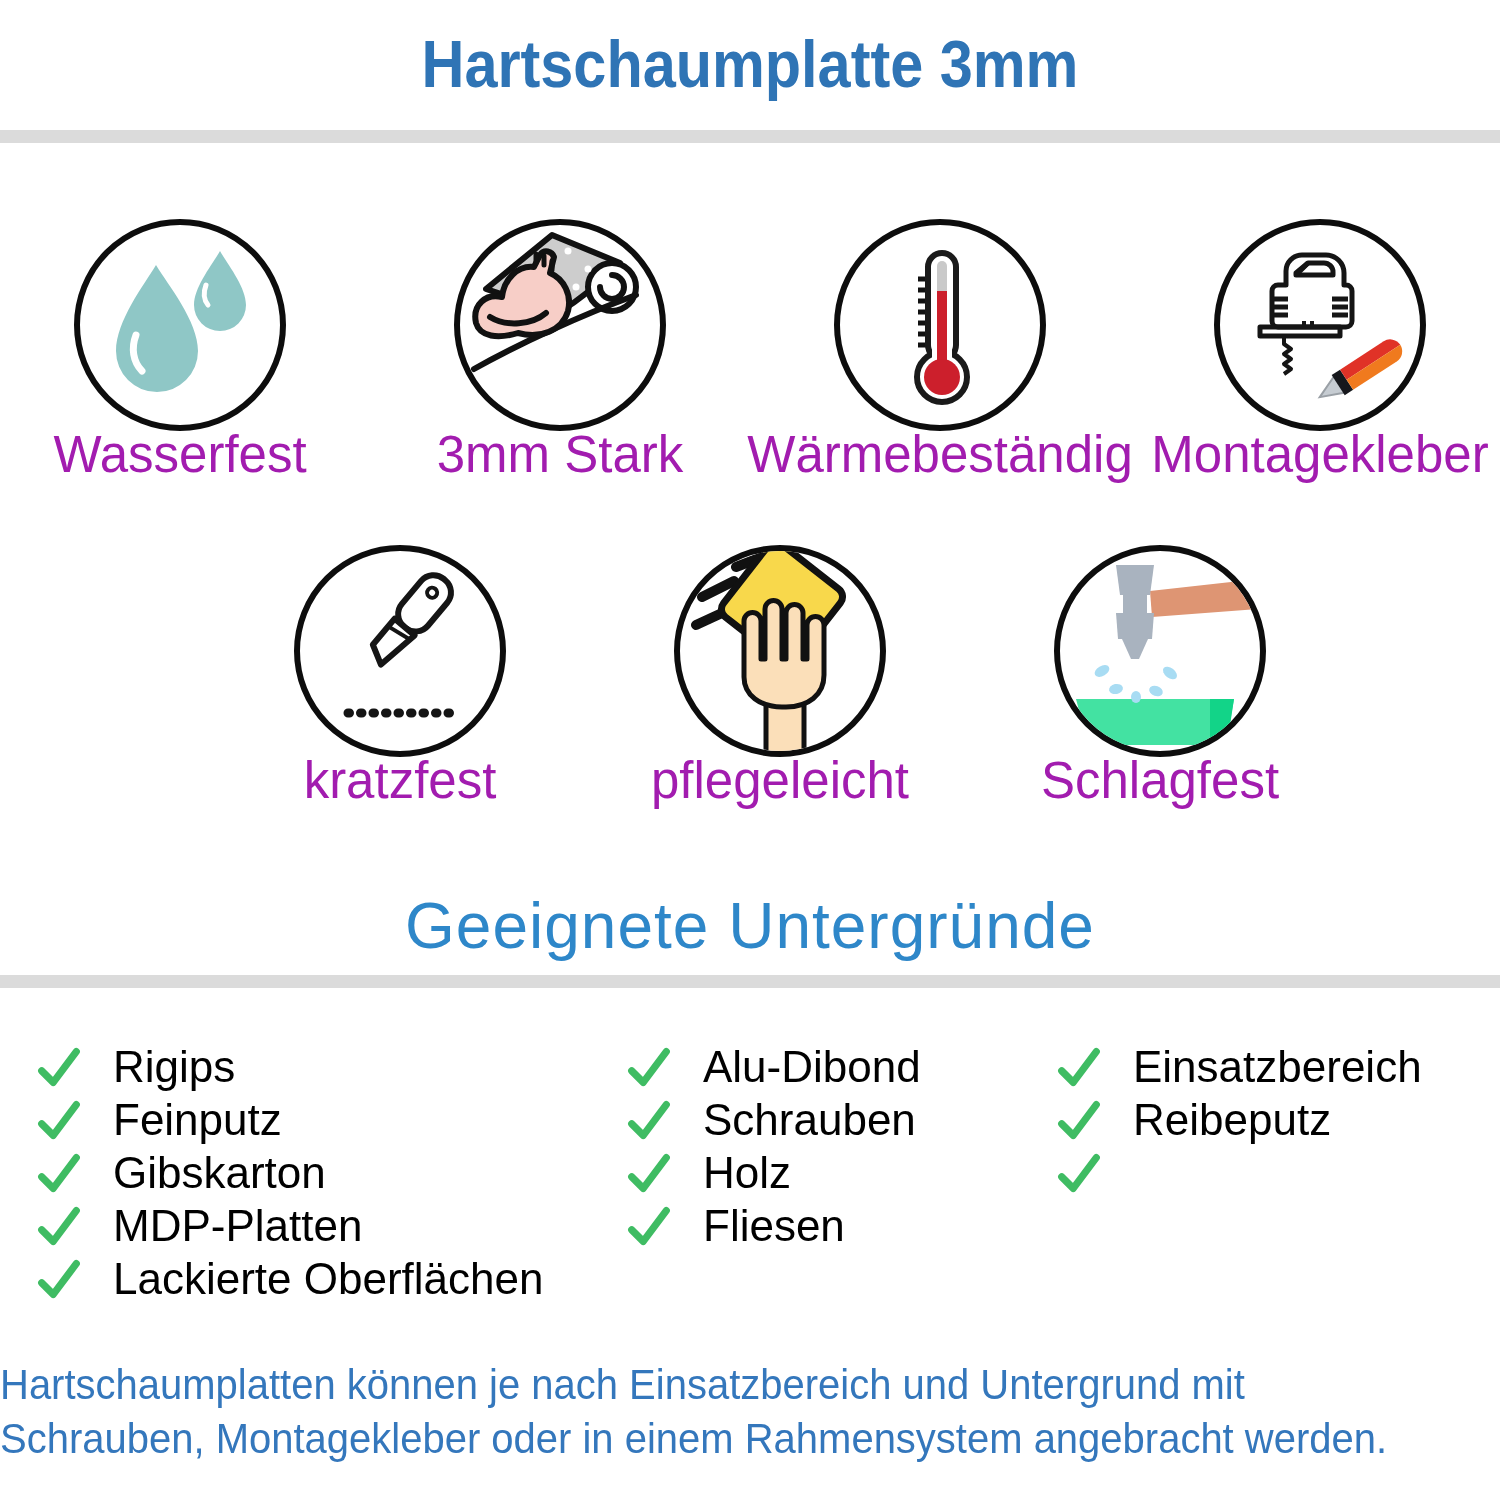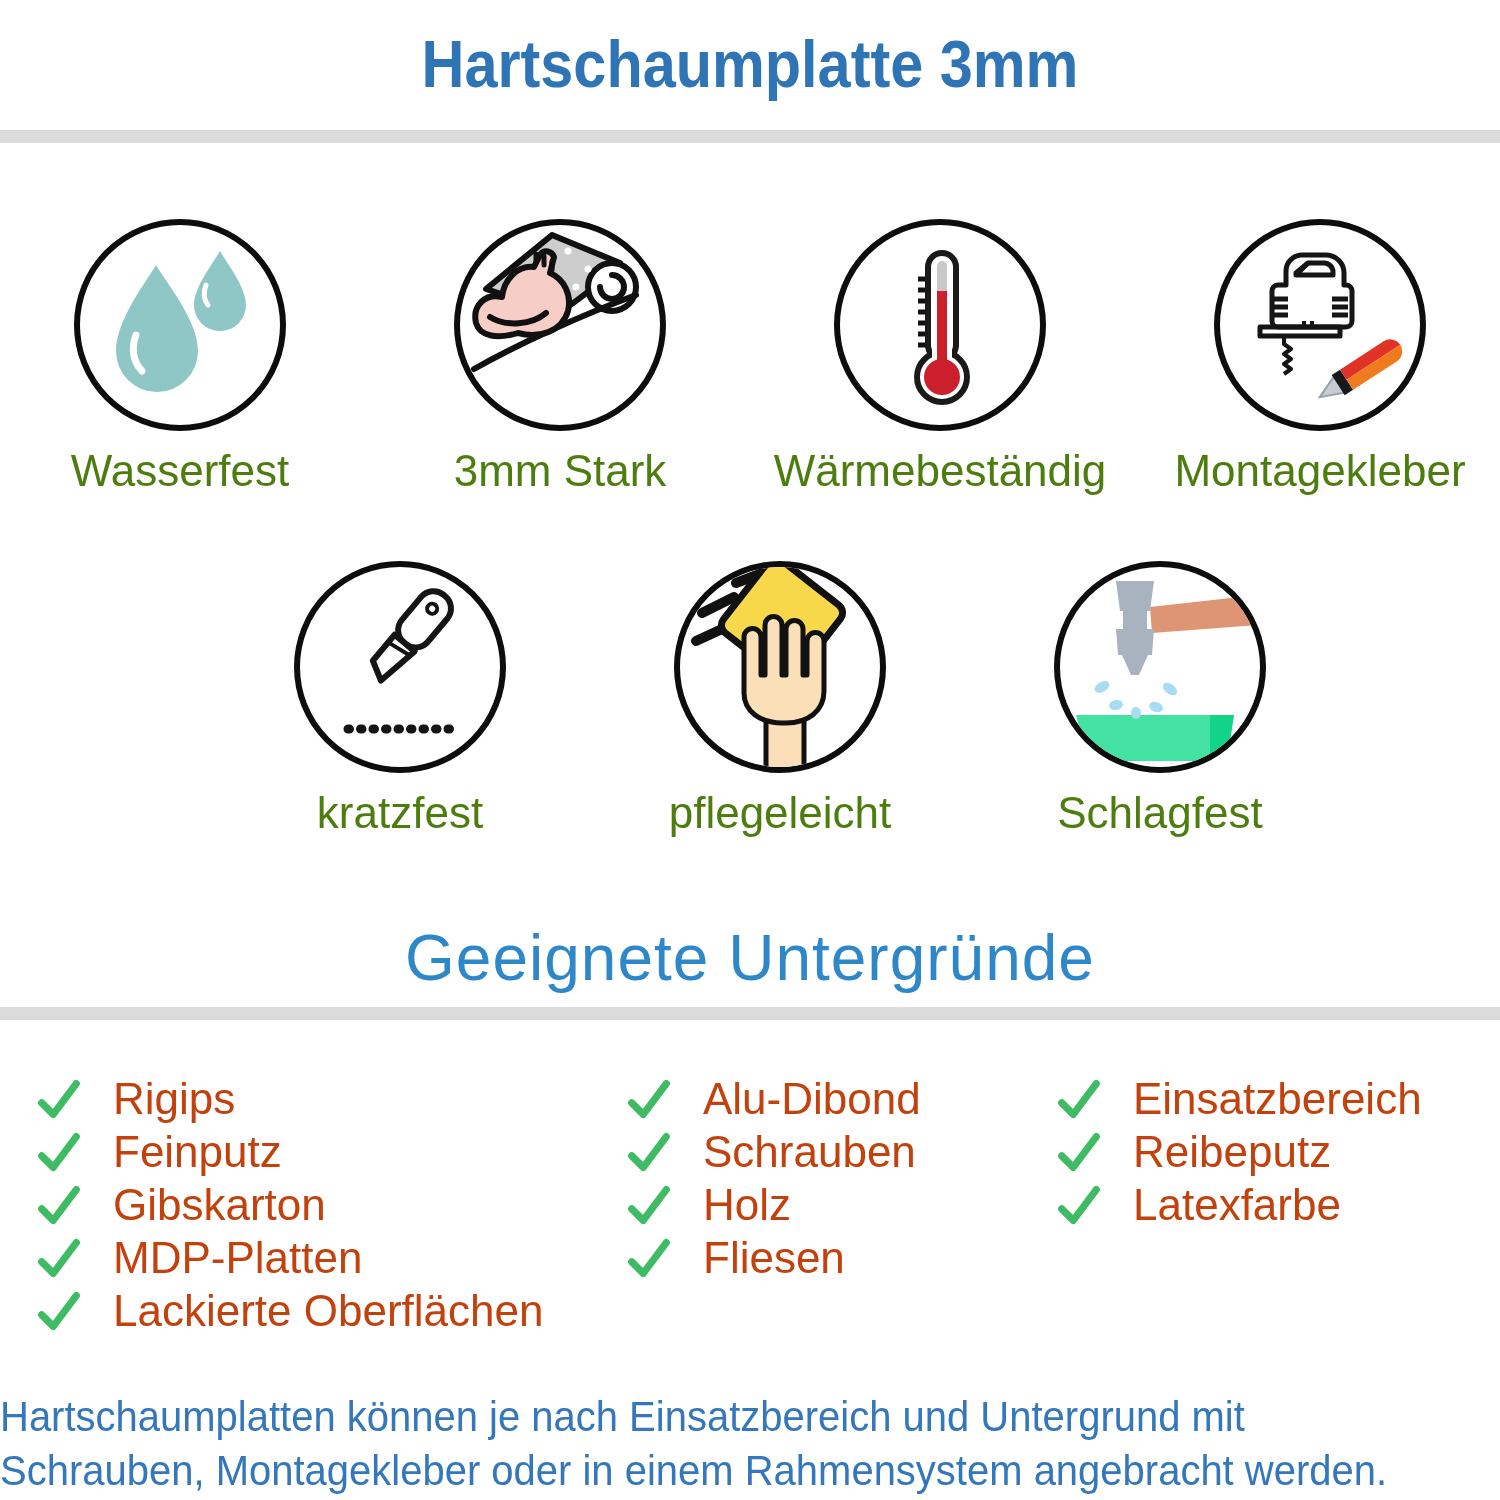--- a/index.html
+++ b/index.html
@@ -37,33 +37,33 @@
   .features-row{display:flex;gap:168px;}
   .row1{justify-content:center;margin-top:76px;}
   .row2{margin-left:294px;margin-top:66px;}
   .feature{width:212px;display:flex;flex-direction:column;align-items:center;}
   .feature-circle{
     width:200px;height:200px;border:6px solid #0D0D0D;border-radius:50%;
     overflow:hidden;background:#fff;flex:none;
   }
   .feature-circle svg{display:block;width:200px;height:200px;}
   .feature-label{
-    margin-top:16px;font-size:44px;font-weight:500;color:#4d7c0f;
+    font-size:51px;font-weight:500;color:#a21caf;
     white-space:nowrap;line-height:48px;
   }
 
   
   .substrates{display:flex;margin-top:52px;padding-left:35px;}
   .sub-col{display:flex;flex-direction:column;}
   .sub-col.c1{width:590px;}
   .sub-col.c2{width:430px;}
   .sub-col.c3{width:430px;}
   .sub-item{display:flex;align-items:center;height:53px;}
   .check-icon{width:48px;height:48px;flex:none;margin-right:30px;}
-  .sub-label{font-size:44px;color:#c2410c;white-space:nowrap;}
+  .sub-label{font-size:44px;color:#000000;white-space:nowrap;}
 
   
   .footer-note{margin-top:52px;color:#3477BC;}
   .footer-line{
     font-size:43px;line-height:54px;font-weight:500;white-space:nowrap;
     transform:scaleX(.93);transform-origin:left center;
   }
 </style>
 </head>
 <body>
@@ -284,21 +284,20 @@
       <div class="sub-item">
         <svg class="check-icon" viewBox="0 0 100 100">
             <path d="M14 58 L38 82 L86 18" stroke="#3FBC63" stroke-width="15" fill="none" stroke-linecap="round" stroke-linejoin="round"></path>
           </svg>
         <span class="sub-label">Reibeputz</span>
       </div>
       <div class="sub-item">
         <svg class="check-icon" viewBox="0 0 100 100">
             <path d="M14 58 L38 82 L86 18" stroke="#3FBC63" stroke-width="15" fill="none" stroke-linecap="round" stroke-linejoin="round"></path>
           </svg>
-        <span class="sub-label">Latexfarbe</span>
       </div>
     </div>
 
   </div>
 
   <div class="footer-note">
     <div class="footer-line">Hartschaumplatten können je nach Einsatzbereich und Untergrund mit</div>
     <div class="footer-line">Schrauben, Montagekleber oder in einem Rahmensystem angebracht werden.</div>
   </div>
 

